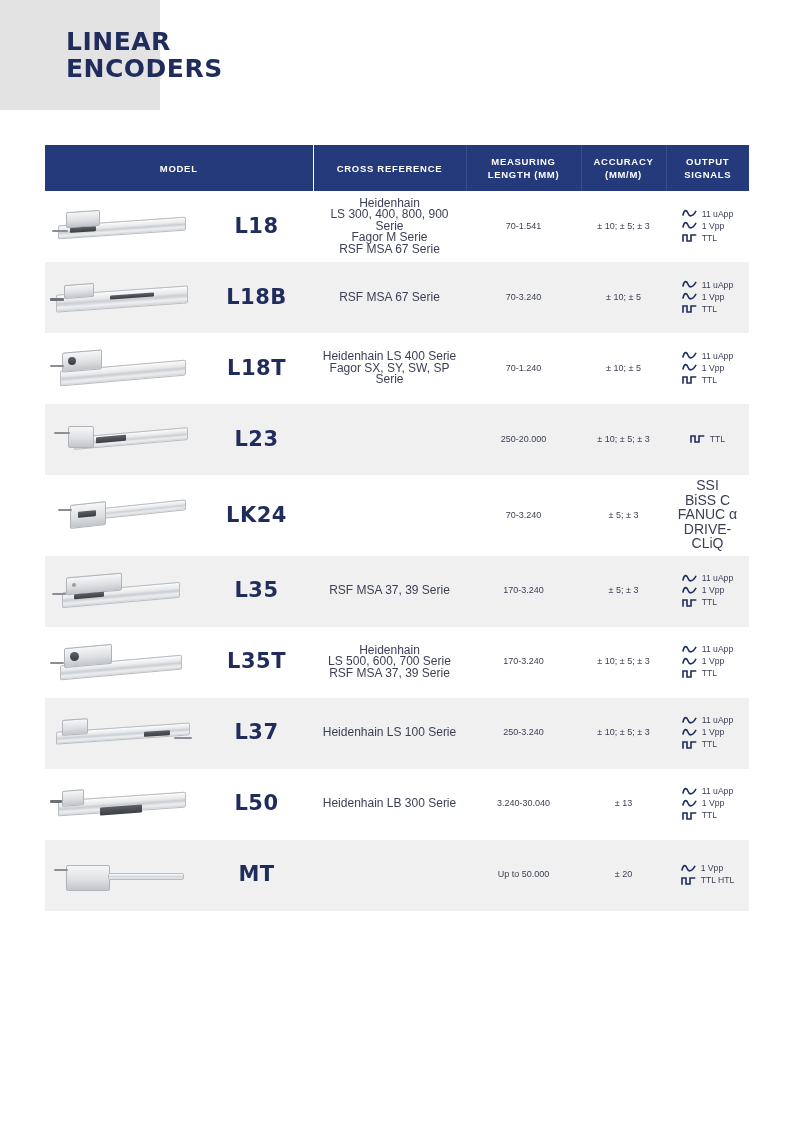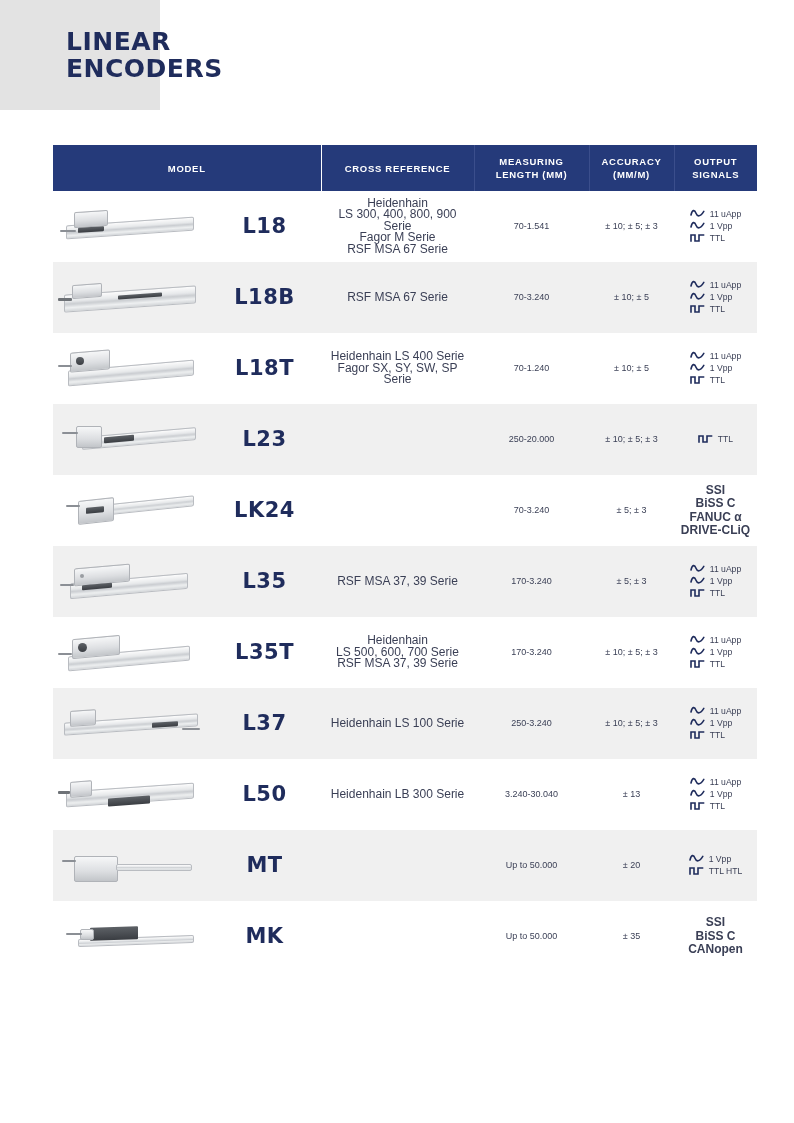--- a/index.html
+++ b/index.html
@@ -40,21 +40,21 @@
     line-height: 27px;
     letter-spacing: 0.5px;
     color: #1f2c5c;
     text-transform: uppercase;
   }
   .header-title .l2 { display: block; }
 
   
   .table-wrap {
     position: absolute;
-    left: 53px;
+    left: 45px;
     top: 145px;
     width: 704px;
   }
   table.spec {
     width: 704px;
     border-collapse: collapse;
     table-layout: fixed;
   }
   table.spec thead th {
     background: #253a7a;
@@ -151,23 +151,22 @@
     align-items: center;
     gap: 5px;
     justify-content: flex-start;
     line-height: 12px;
     white-space: nowrap;
   }
   .sig svg { display: block; flex: 0 0 auto; }
   .sig-text { font-size: 8.6px; color: #3a3f55; }
   .plain-sig {
     line-height: 12.5px;
-    font-size: 12px;
+    font-size: 14px;
     color: #3a3f55;
-    font-weight: bold;
   }
 </style>
 </head>
 <body>
 
 <div class="page-header">
   <div class="header-block"></div>
   <div class="header-title">
     <span>LINEAR</span>
     <span class="l2">ENCODERS</span>
@@ -514,30 +513,15 @@
                 <span class="sig-text">1 Vpp</span>
               </span><span class="sig">
                 <span>
                   <svg width="15" height="9" viewBox="0 0 15 9">
                     <path d="M1 8 L1 2 L5 2 L5 8 L9 8 L9 2 L13.5 2" fill="none" stroke="#1f2c5c" stroke-width="1.6" stroke-linejoin="miter" stroke-linecap="square"></path>
                   </svg>
                 </span>
                 <span class="sig-text">TTL HTL</span>
               </span></span></td>
         </tr>
-        <tr>
-          <td class="prod-cell">
-            <div class="prod-img">
-              <div class="bar" style="left:22px;top:30px;width:116px;height:8px;transform:skewY(-2deg);"></div>
-              <div class="dark" style="left:34px;top:20px;width:48px;height:13px;transform:skewY(-2deg);"></div>
-              <div class="blk" style="left:24px;top:22px;width:14px;height:11px;"></div>
-              <div class="cable" style="left:10px;top:26px;width:16px;"></div>
-            </div>
-          </td>
-          <td class="model">MK</td>
-          <td class="cross"></td>
-          <td class="len">Up to 50.000</td>
-          <td class="acc">± 35</td>
-          <td class="out"><span class="plain-sig"><span>SSI</span><br><span>BiSS C</span><br><span>CANopen</span></span></td>
-        </tr>
       </tbody>
   </table>
 </div>
 
 </body></html>

